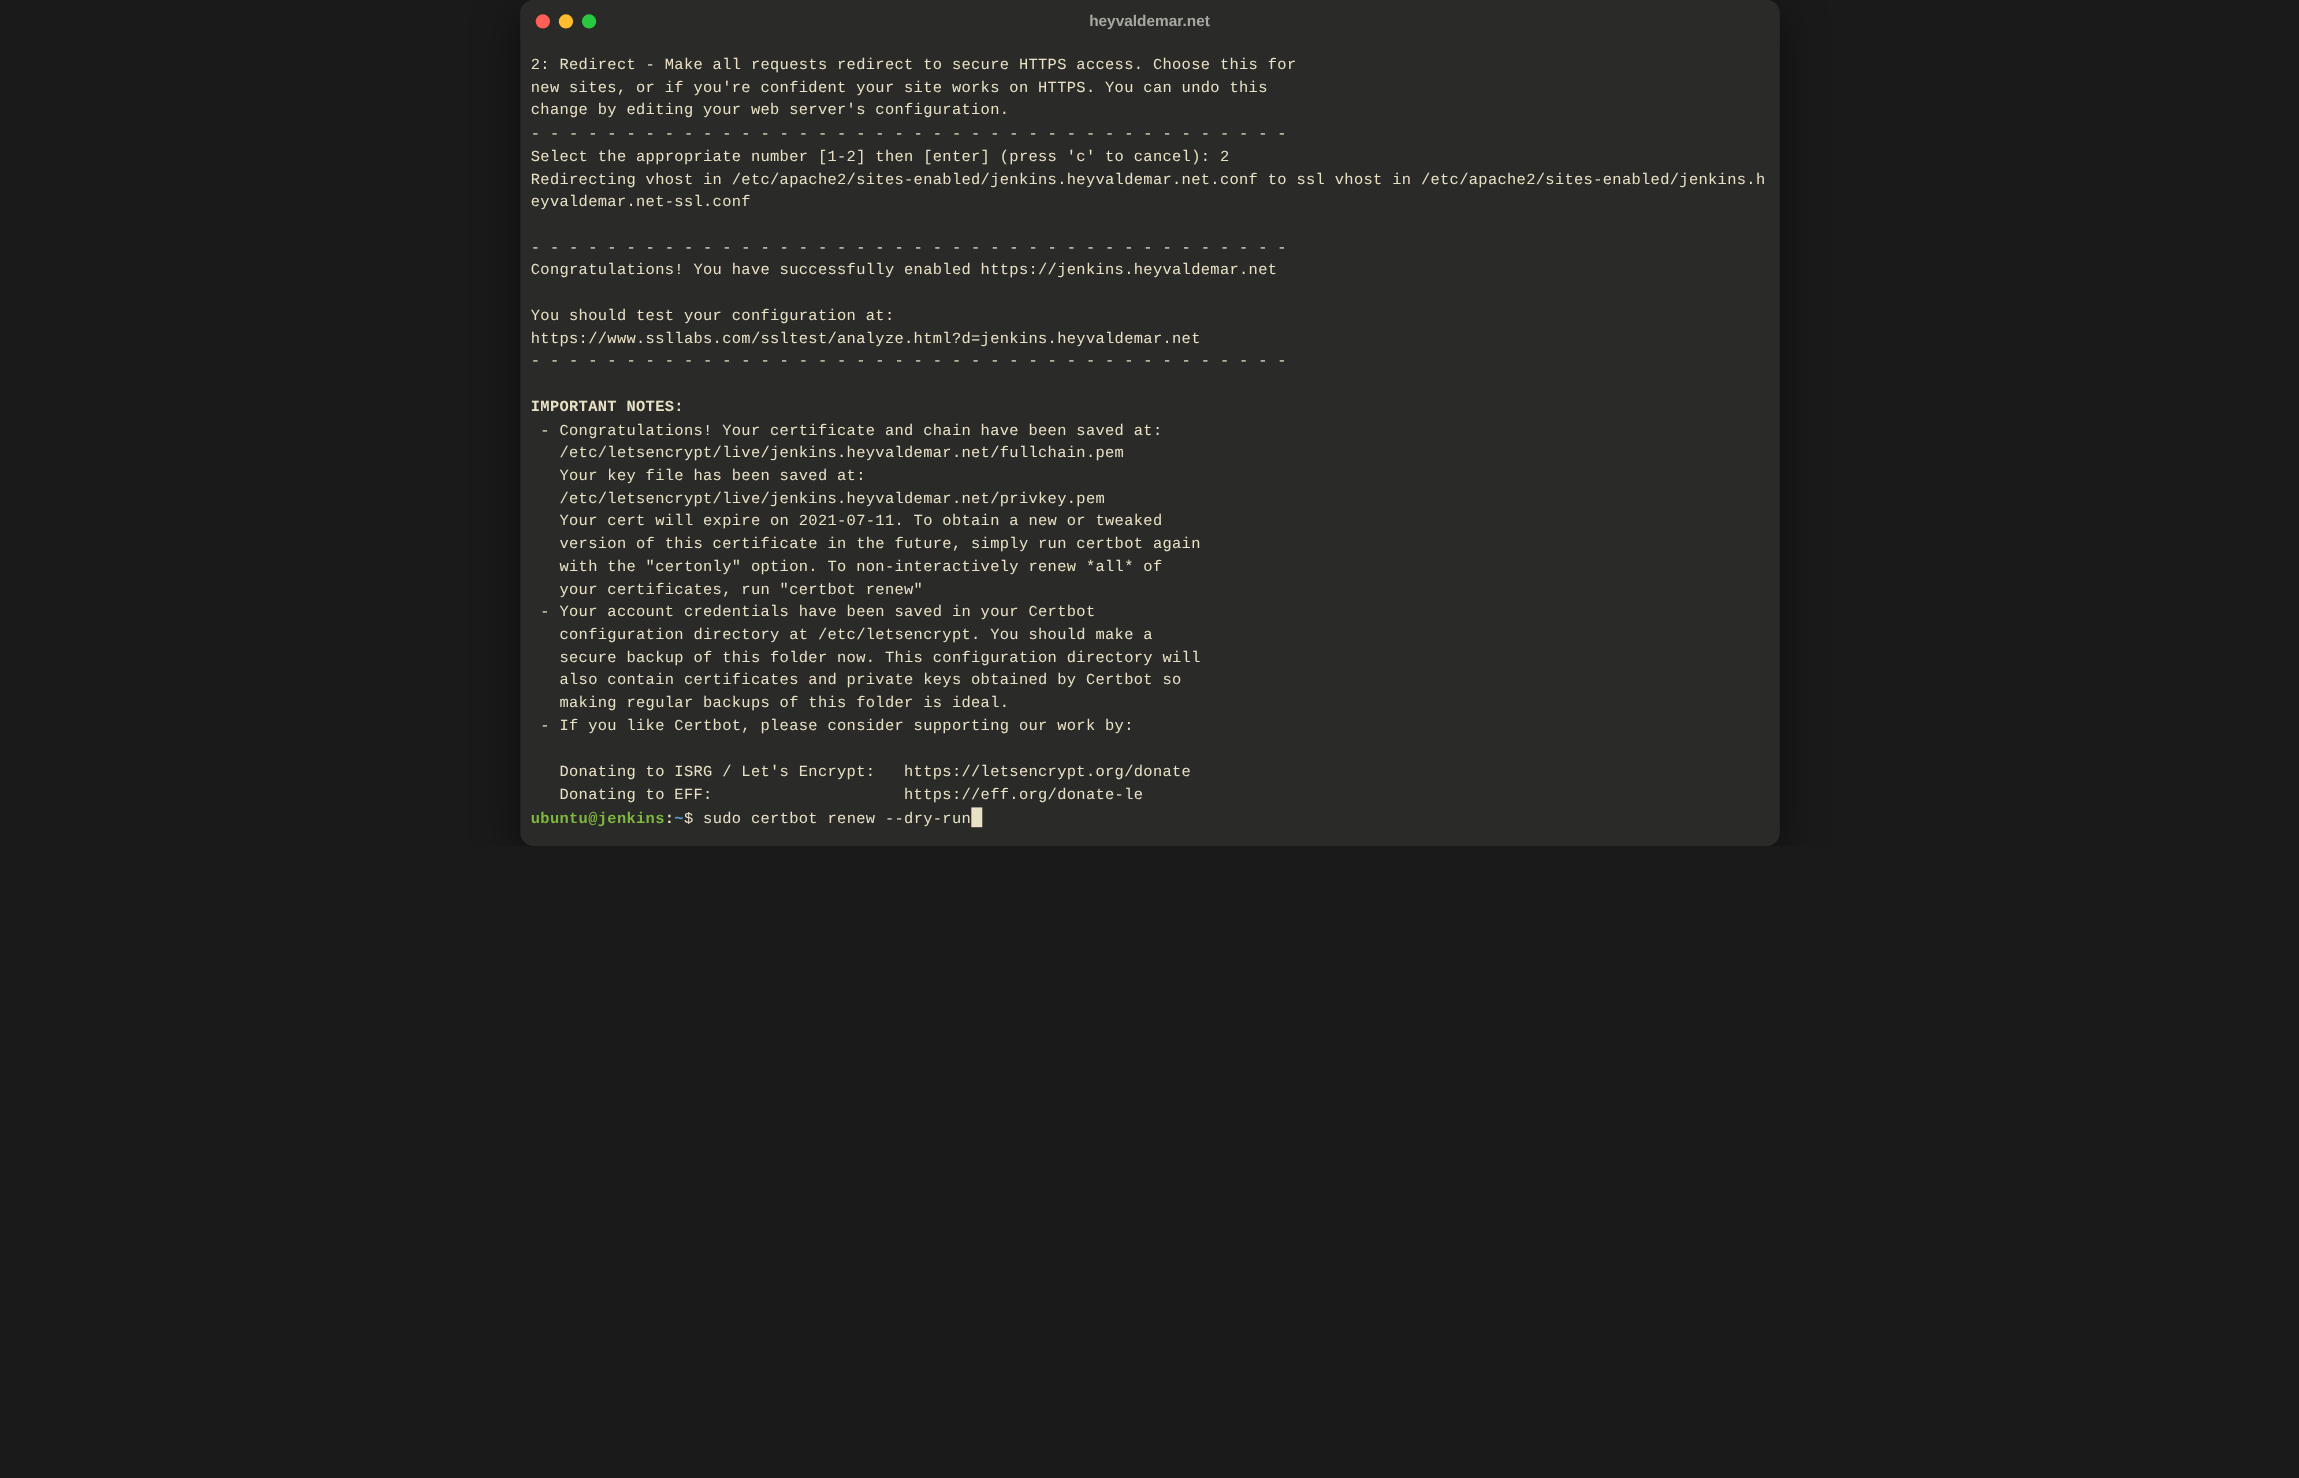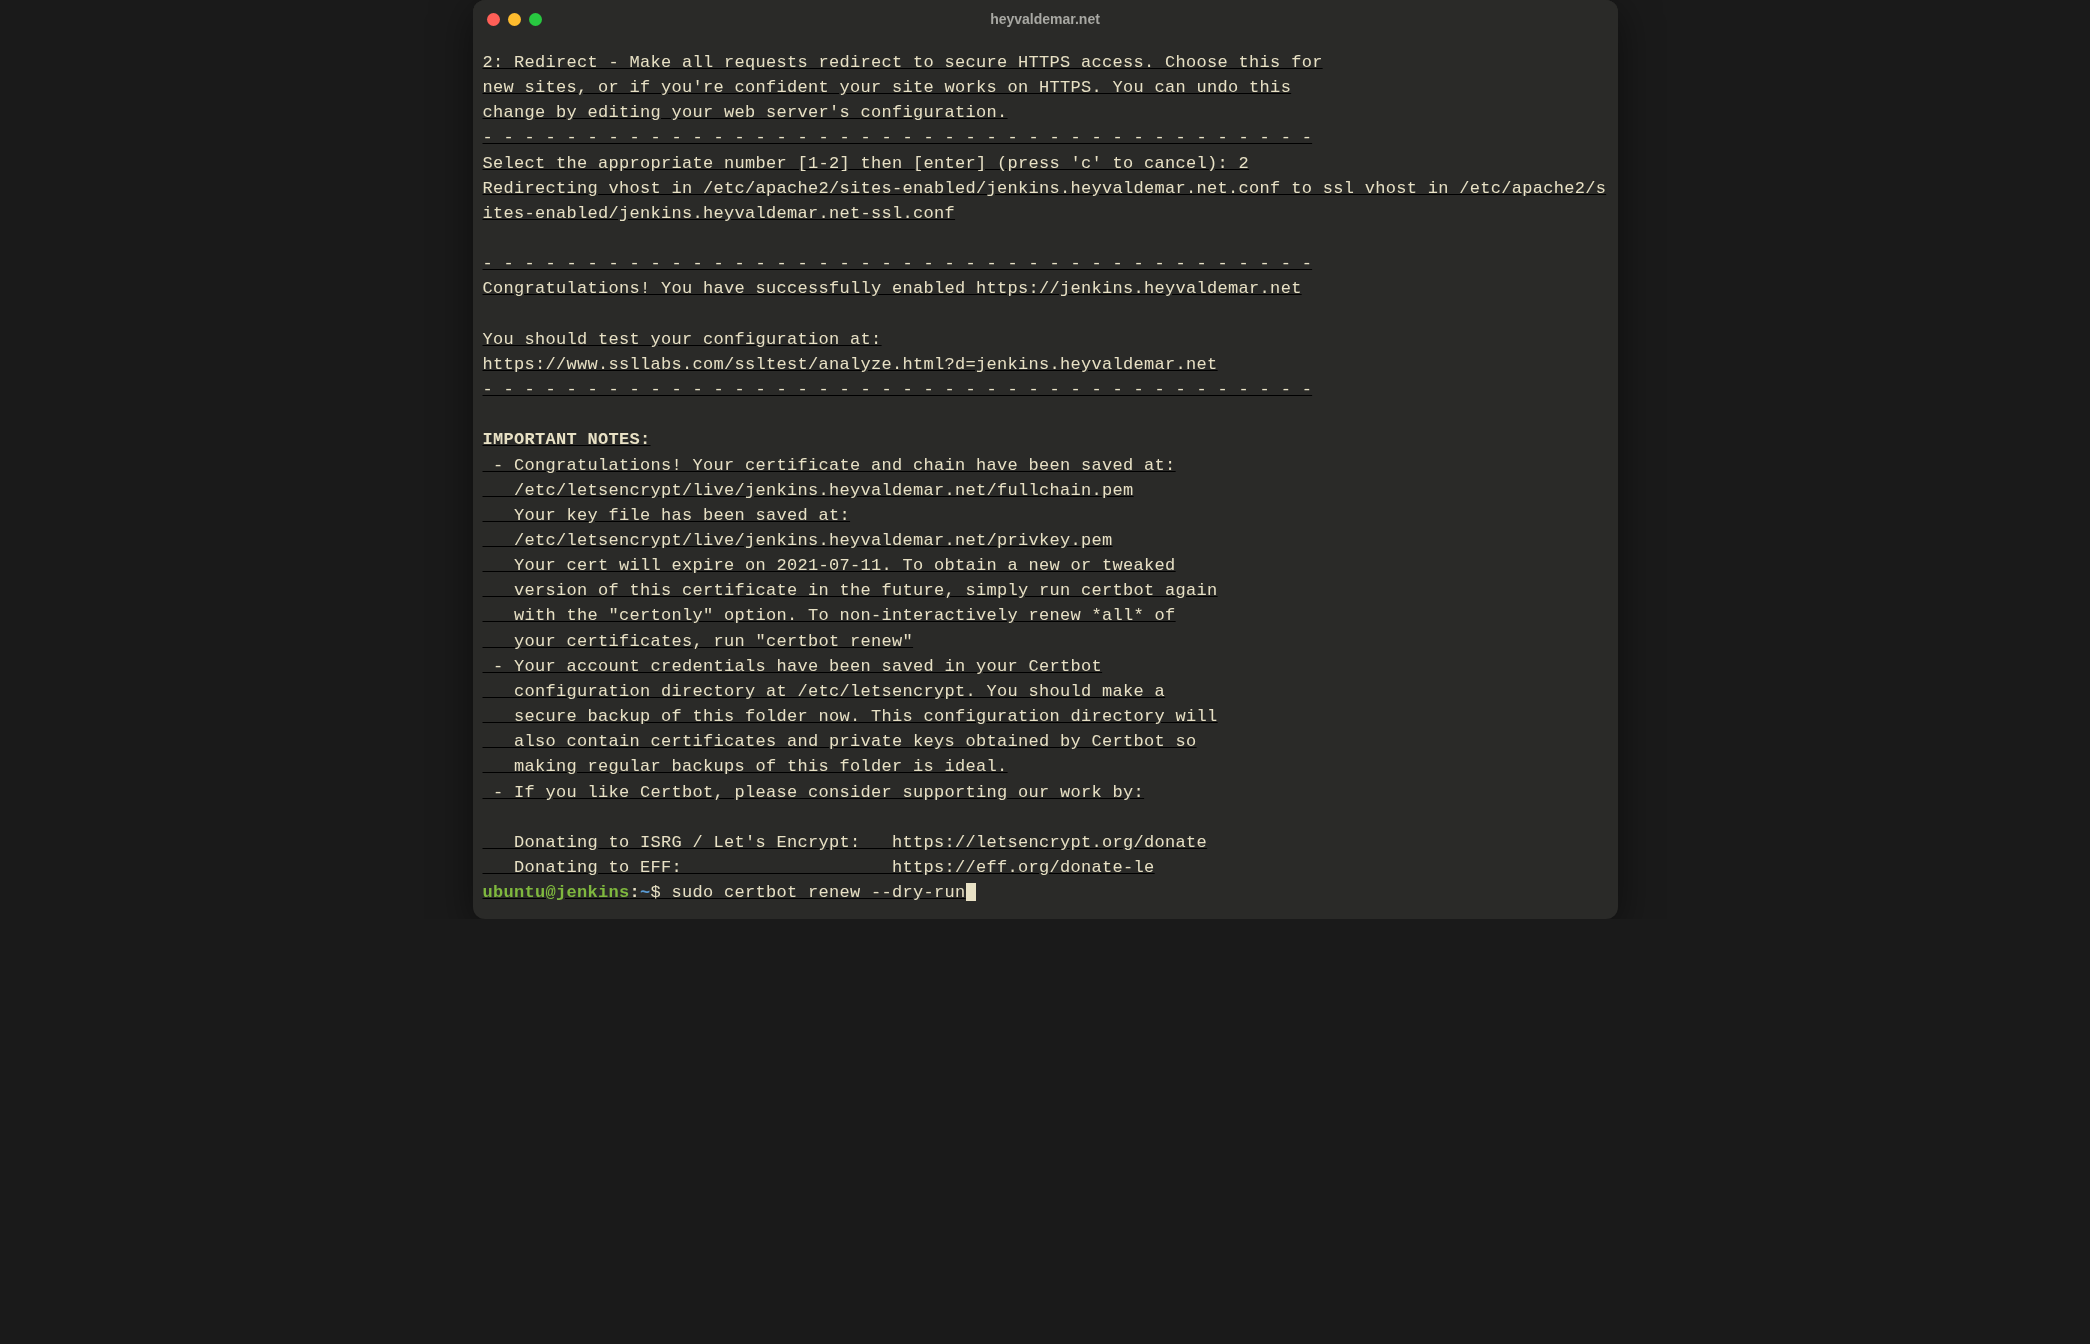--- a/index.html
+++ b/index.html
@@ -14,21 +14,20 @@
       justify-content: center;
       align-items: flex-start;
       padding: 0;
     }
     .terminal-window {
       width: 1145px;
       background: #2a2a28;
       border-radius: 12px;
       overflow: hidden;
       box-shadow: 0 10px 40px rgba(0,0,0,0.5);
-      text-decoration: underline;
     }
     .titlebar {
       height: 38px;
       background: #2a2a28;
       display: flex;
       align-items: center;
       padding: 0 14px;
       position: relative;
     }
     .traffic-lights {
@@ -47,21 +46,21 @@
       position: absolute;
       left: 50%;
       transform: translateX(-50%);
       color: #a8a8a3;
       font-size: 14px;
       font-weight: 600;
       font-family: -apple-system, BlinkMacSystemFont, 'Segoe UI', sans-serif;
     }
     .terminal-body {
       padding: 12px 10px 14px 10px;
-      font-size: 17px;
+      font-size: 14px;
       line-height: 1.48;
       color: #e8e1c5;
       white-space: pre-wrap;
       word-break: break-all;
       letter-spacing: 0.3px;
     }
     .bold {
       font-weight: bold;
     }
     .prompt-user {

